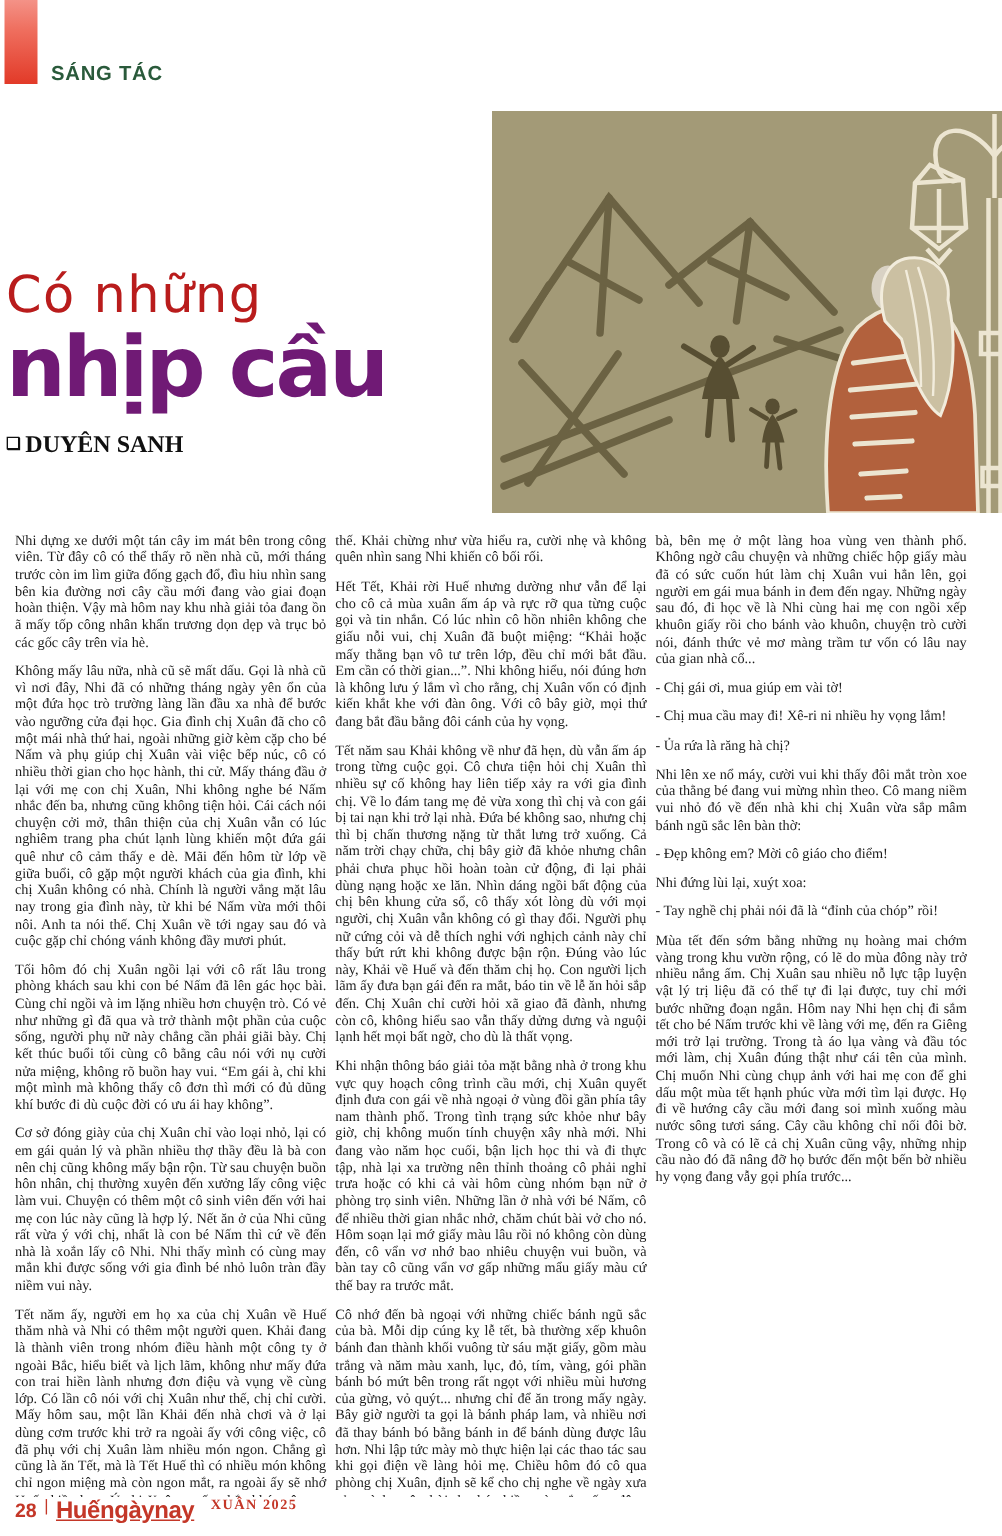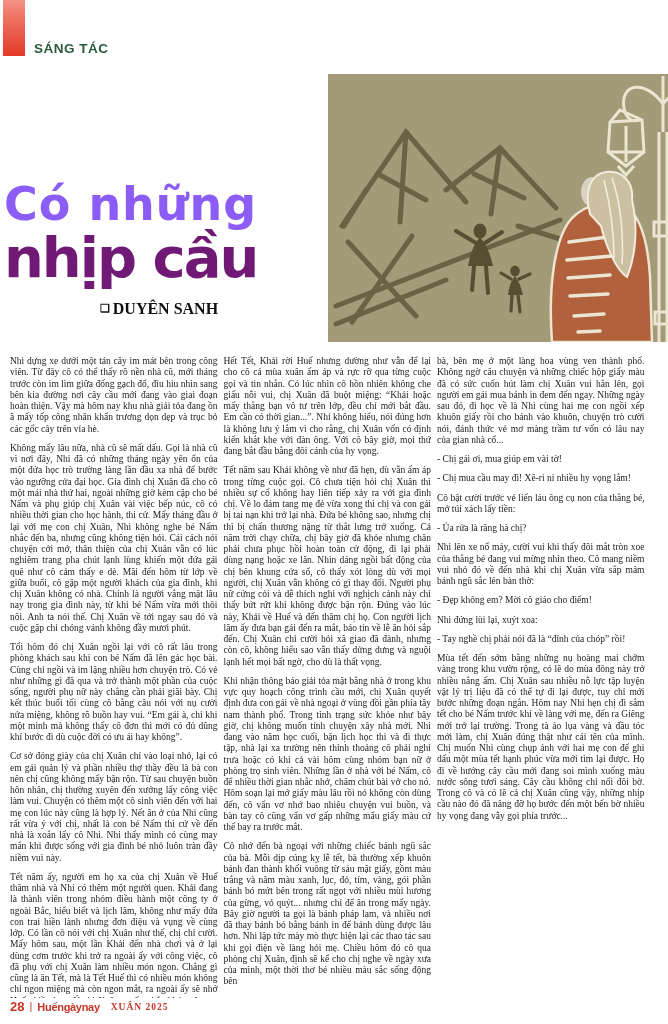--- a/index.html
+++ b/index.html
@@ -13,41 +13,41 @@
   .section-label{position:absolute;left:34px;top:41px;
                  font-family:"Liberation Sans",sans-serif;font-weight:bold;
                  font-size:13.5px;letter-spacing:0.5px;color:#2a5a3b;text-align:right;}
 
   
   .illustration{position:absolute;left:290px;top:74px;width:378px;height:268px;padding-left:38px;}
   .illustration svg{display:block;}
 
   
   .title-block{position:absolute;left:4px;top:180px;width:316px;}
-  .t1{font-family:"DejaVu Sans","Liberation Sans",sans-serif;font-weight:700;
-      font-size:46px;line-height:1.05;color:#8b5cf6;letter-spacing:1px;}
+  .t1{font-family:"DejaVu Sans","Liberation Sans",sans-serif;font-weight:400;
+      font-size:34px;line-height:1.05;color:#b91c1c;letter-spacing:1px;}
   .t2{font-family:"DejaVu Sans","Liberation Sans",sans-serif;font-weight:bold;
       font-size:56px;line-height:1.0;color:#701a75;letter-spacing:-2px;margin-top:2px;}
-  .byline{margin-top:14px;text-align:center;padding-right:6px;
+  .byline{margin-top:14px;text-align:left;padding-right:6px;
           font-family:"Liberation Serif",serif;font-weight:bold;font-size:16px;color:#101010;}
   .byline .sq{font-size:11px;position:relative;top:-2px;margin-right:3px;}
 
   
   .columns{position:absolute;left:10px;top:356px;width:648px;height:642px;
            display:flex;gap:6px;overflow:hidden;}
   .col{width:207.5px;text-align:justify;font-size:9.5px;line-height:11.25px;
        color:#1c1c1c;}
   .col p{margin:0 0 8px 0;}
 
   
-  .pfooter{position:absolute;left:10px;top:999px;display:flex;align-items:center;
+  .pfooter{position:absolute;left:10px;top:999px;display:flex;align-items:flex-start;
            gap:5px;color:#c43728;font-family:"Liberation Sans",sans-serif;}
   .pfooter .pnum{font-weight:bold;font-size:13px;}
   .pfooter .bar{font-size:11px;font-weight:normal;position:relative;top:-1px;}
-  .pfooter .mag{font-weight:bold;font-size:11px;letter-spacing:-0.3px;}
+  .pfooter .mag{font-weight:bold;font-size:16px;letter-spacing:-0.3px;text-decoration:underline;}
   .pfooter .issue{font-family:"Liberation Serif",serif;font-weight:bold;
                   font-size:9.5px;letter-spacing:1px;margin-left:6px;}
 </style>
 </head>
 <body>
 
 <div class="page">
 
   <div class="red-block"></div>
   <div class="section-label">SÁNG TÁC</div>
@@ -136,30 +136,30 @@
 
   <main class="columns">
     <div class="col">
         <p>Nhi dựng xe dưới một tán cây im mát bên trong công viên. Từ đây cô có thể thấy rõ nền nhà cũ, mới tháng trước còn im lìm giữa đống gạch đổ, đìu hiu nhìn sang bên kia đường nơi cây cầu mới đang vào giai đoạn hoàn thiện. Vậy mà hôm nay khu nhà giải tỏa đang ồn ã mấy tốp công nhân khẩn trương dọn dẹp và trục bỏ các gốc cây trên vỉa hè.</p>
         <p>Không mấy lâu nữa, nhà cũ sẽ mất dấu. Gọi là nhà cũ vì nơi đây, Nhi đã có những tháng ngày yên ổn của một đứa học trò trường làng lần đầu xa nhà để bước vào ngưỡng cửa đại học. Gia đình chị Xuân đã cho cô một mái nhà thứ hai, ngoài những giờ kèm cặp cho bé Nấm và phụ giúp chị Xuân vài việc bếp núc, cô có nhiều thời gian cho học hành, thi cử. Mấy tháng đầu ở lại với mẹ con chị Xuân, Nhi không nghe bé Nấm nhắc đến ba, nhưng cũng không tiện hỏi. Cái cách nói chuyện cởi mở, thân thiện của chị Xuân vẫn có lúc nghiêm trang pha chút lạnh lùng khiến một đứa gái quê như cô cảm thấy e dè. Mãi đến hôm từ lớp về giữa buổi, cô gặp một người khách của gia đình, khi chị Xuân không có nhà. Chính là người vắng mặt lâu nay trong gia đình này, từ khi bé Nấm vừa mới thôi nôi. Anh ta nói thế. Chị Xuân về tới ngay sau đó và cuộc gặp chỉ chóng vánh không đầy mươi phút.</p>
         <p>Tối hôm đó chị Xuân ngồi lại với cô rất lâu trong phòng khách sau khi con bé Nấm đã lên gác học bài. Cùng chỉ ngồi và im lặng nhiều hơn chuyện trò. Có vẻ như những gì đã qua và trở thành một phần của cuộc sống, người phụ nữ này chẳng cần phải giãi bày. Chị kết thúc buổi tối cùng cô bằng câu nói với nụ cười nửa miệng, không rõ buồn hay vui. “Em gái à, chỉ khi một mình mà không thấy cô đơn thì mới có đủ dũng khí bước đi dù cuộc đời có ưu ái hay không”.</p>
         <p>Cơ sở đóng giày của chị Xuân chỉ vào loại nhỏ, lại có em gái quản lý và phần nhiều thợ thầy đều là bà con nên chị cũng không mấy bận rộn. Từ sau chuyện buồn hôn nhân, chị thường xuyên đến xưởng lấy công việc làm vui. Chuyện có thêm một cô sinh viên đến với hai mẹ con lúc này cũng là hợp lý. Nết ăn ở của Nhi cũng rất vừa ý với chị, nhất là con bé Nấm thì cứ về đến nhà là xoắn lấy cô Nhi. Nhi thấy mình có cùng may mắn khi được sống với gia đình bé nhỏ luôn tràn đầy niềm vui này.</p>
         <p>Tết năm ấy, người em họ xa của chị Xuân về Huế thăm nhà và Nhi có thêm một người quen. Khải đang là thành viên trong nhóm điều hành một công ty ở ngoài Bắc, hiểu biết và lịch lãm, không như mấy đứa con trai hiền lành nhưng đơn điệu và vụng về cùng lớp. Có lần cô nói với chị Xuân như thế, chị chỉ cười. Mấy hôm sau, một lần Khải đến nhà chơi và ở lại dùng cơm trước khi trở ra ngoài ấy với công việc, cô đã phụ với chị Xuân làm nhiều món ngon. Chẳng gì cũng là ăn Tết, mà là Tết Huế thì có nhiều món không chỉ ngon miệng mà còn ngon mắt, ra ngoài ấy sẽ nhớ Huế nhiều hơn. Ý chị Xuân muốn nhắc khéo cậu em như</p>
       </div>
     <div class="col">
+        <p>thế. Khải chừng như vừa hiểu ra, cười nhẹ và không quên nhìn sang Nhi khiến cô bối rối.</p>
         <p>Hết Tết, Khải rời Huế nhưng dường như vẫn để lại cho cô cả mùa xuân ấm áp và rực rỡ qua từng cuộc gọi và tin nhắn. Có lúc nhìn cô hồn nhiên không che giấu nỗi vui, chị Xuân đã buột miệng: “Khải hoặc mấy thằng bạn vô tư trên lớp, đều chỉ mới bắt đầu. Em cần có thời gian...”. Nhi không hiểu, nói đúng hơn là không lưu ý lắm vì cho rằng, chị Xuân vốn có định kiến khắt khe với đàn ông. Với cô bây giờ, mọi thứ đang bắt đầu bằng đôi cánh của hy vọng.</p>
         <p>Tết năm sau Khải không về như đã hẹn, dù vẫn ấm áp trong từng cuộc gọi. Cô chưa tiện hỏi chị Xuân thì nhiều sự cố không hay liên tiếp xảy ra với gia đình chị. Về lo đám tang mẹ đẻ vừa xong thì chị và con gái bị tai nạn khi trở lại nhà. Đứa bé không sao, nhưng chị thì bị chấn thương nặng từ thắt lưng trở xuống. Cả năm trời chạy chữa, chị bây giờ đã khỏe nhưng chân phải chưa phục hồi hoàn toàn cử động, đi lại phải dùng nạng hoặc xe lăn. Nhìn dáng ngồi bất động của chị bên khung cửa sổ, cô thấy xót lòng dù với mọi người, chị Xuân vẫn không có gì thay đổi. Người phụ nữ cứng cỏi và dễ thích nghi với nghịch cảnh này chỉ thấy bứt rứt khi không được bận rộn. Đúng vào lúc này, Khải về Huế và đến thăm chị họ. Con người lịch lãm ấy đưa bạn gái đến ra mắt, báo tin về lễ ăn hỏi sắp đến. Chị Xuân chỉ cười hỏi xã giao đã đành, nhưng còn cô, không hiểu sao vẫn thấy dửng dưng và nguội lạnh hết mọi bất ngờ, cho dù là thất vọng.</p>
         <p>Khi nhận thông báo giải tỏa mặt bằng nhà ở trong khu vực quy hoạch công trình cầu mới, chị Xuân quyết định đưa con gái về nhà ngoại ở vùng đồi gần phía tây nam thành phố. Trong tình trạng sức khỏe như bây giờ, chị không muốn tính chuyện xây nhà mới. Nhi đang vào năm học cuối, bận lịch học thi và đi thực tập, nhà lại xa trường nên thỉnh thoảng cô phải nghỉ trưa hoặc có khi cả vài hôm cùng nhóm bạn nữ ở phòng trọ sinh viên. Những lần ở nhà với bé Nấm, cô để nhiều thời gian nhắc nhở, chăm chút bài vở cho nó. Hôm soạn lại mớ giấy màu lâu rồi nó không còn dùng đến, cô vẩn vơ nhớ bao nhiêu chuyện vui buồn, và bàn tay cô cũng vẩn vơ gấp những mẩu giấy màu cứ thế bay ra trước mắt.</p>
         <p>Cô nhớ đến bà ngoại với những chiếc bánh ngũ sắc của bà. Mỗi dịp cúng kỵ lễ tết, bà thường xếp khuôn bánh đan thành khối vuông từ sáu mặt giấy, gồm màu trắng và năm màu xanh, lục, đỏ, tím, vàng, gói phần bánh bó mứt bên trong rất ngọt với nhiều mùi hương của gừng, vỏ quýt... nhưng chỉ để ăn trong mấy ngày. Bây giờ người ta gọi là bánh pháp lam, và nhiều nơi đã thay bánh bó bằng bánh in để bánh dùng được lâu hơn. Nhi lập tức mày mò thực hiện lại các thao tác sau khi gọi điện về làng hỏi mẹ. Chiều hôm đó cô qua phòng chị Xuân, định sẽ kể cho chị nghe về ngày xưa của mình, một thời thơ bé nhiều màu sắc sống động bên</p>
       </div>
     <div class="col">
         <p>bà, bên mẹ ở một làng hoa vùng ven thành phố. Không ngờ câu chuyện và những chiếc hộp giấy màu đã có sức cuốn hút làm chị Xuân vui hẳn lên, gọi người em gái mua bánh in đem đến ngay. Những ngày sau đó, đi học về là Nhi cùng hai mẹ con ngồi xếp khuôn giấy rồi cho bánh vào khuôn, chuyện trò cười nói, đánh thức vẻ mơ màng trầm tư vốn có lâu nay của gian nhà cổ...</p>
         <p>- Chị gái ơi, mua giúp em vài tờ!</p>
         <p>- Chị mua cầu may đi! Xê-ri ni nhiều hy vọng lắm!</p>
-        <p>Cô bật cười trước vẻ liến láu ông cụ non của thằng bé, mở túi xách lấy tiền:</p>
         <p>- Ủa rứa là răng hà chị?</p>
         <p>Nhi lên xe nổ máy, cười vui khi thấy đôi mắt tròn xoe của thằng bé đang vui mừng nhìn theo. Cô mang niềm vui nhỏ đó về đến nhà khi chị Xuân vừa sắp mâm bánh ngũ sắc lên bàn thờ:</p>
         <p>- Đẹp không em? Mời cô giáo cho điểm!</p>
         <p>Nhi đứng lùi lại, xuýt xoa:</p>
         <p>- Tay nghề chị phải nói đã là “đỉnh của chóp” rồi!</p>
         <p>Mùa tết đến sớm bằng những nụ hoàng mai chớm vàng trong khu vườn rộng, có lẽ do mùa đông này trở nhiều nắng ấm. Chị Xuân sau nhiều nỗ lực tập luyện vật lý trị liệu đã có thể tự đi lại được, tuy chỉ mới bước những đoạn ngắn. Hôm nay Nhi hẹn chị đi sắm tết cho bé Nấm trước khi về làng với mẹ, đến ra Giêng mới trở lại trường. Trong tà áo lụa vàng và đầu tóc mới làm, chị Xuân đúng thật như cái tên của mình. Chị muốn Nhi cùng chụp ảnh với hai mẹ con để ghi dấu một mùa tết hạnh phúc vừa mới tìm lại được. Họ đi về hướng cây cầu mới đang soi mình xuống màu nước sông tươi sáng. Cây cầu không chỉ nối đôi bờ. Trong cô và có lẽ cả chị Xuân cũng vậy, những nhịp cầu nào đó đã nâng đỡ họ bước đến một bến bờ nhiều hy vọng đang vẫy gọi phía trước...</p>
       </div>
   </main>
 
   <footer class="pfooter">

